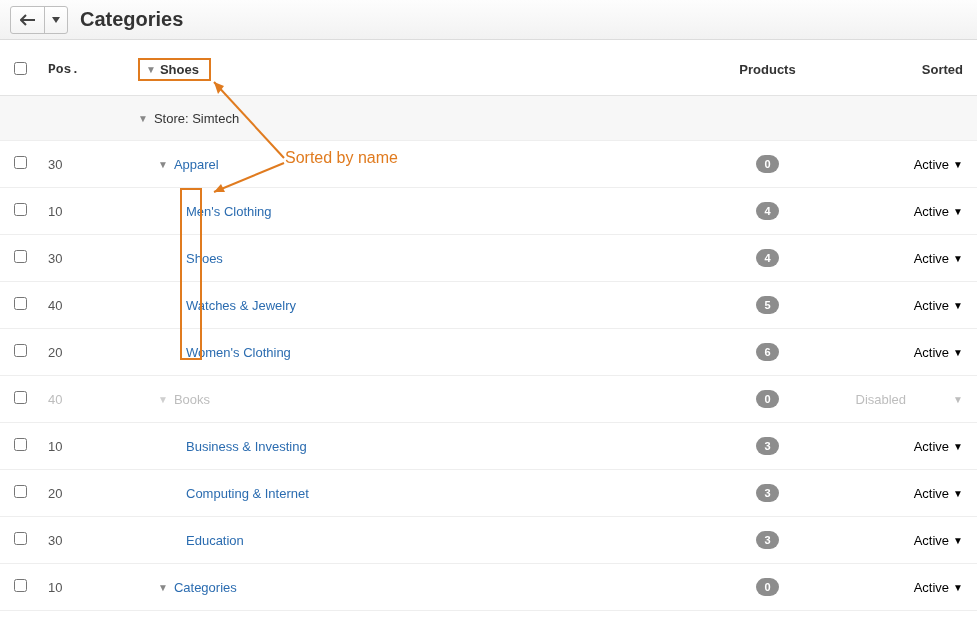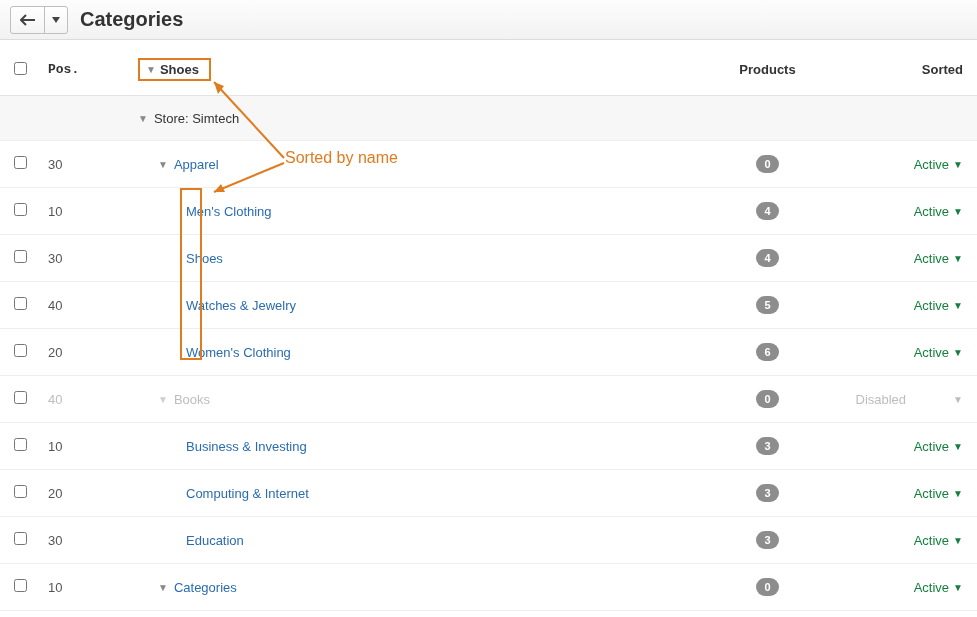--- a/index.html
+++ b/index.html
@@ -94,21 +94,21 @@
     background:#8d8d8d;
     color:#fff;
     font-size:11px;
     font-weight:bold;
     text-align:center;
     line-height:14px;
   }
   .disabled-row .pill { background:#8d8d8d; }
   .status-btn {
     display:inline-flex; align-items:center; cursor:pointer;
-    color:#15803d;
+    color:#000000;
   }
   .status-btn.disabled { color:#bdbdbd;gap:43px; }
   .status-caret { font-size:10px; margin-left:4px; color:inherit; }
   input[type=checkbox] { cursor:pointer; }
 
   
   .annotation {
     position:absolute;
     pointer-events:none;
   }

